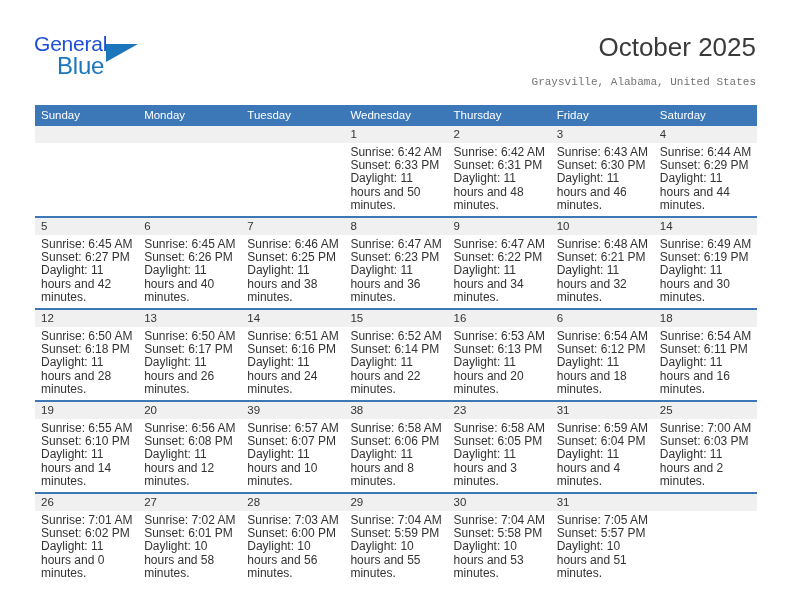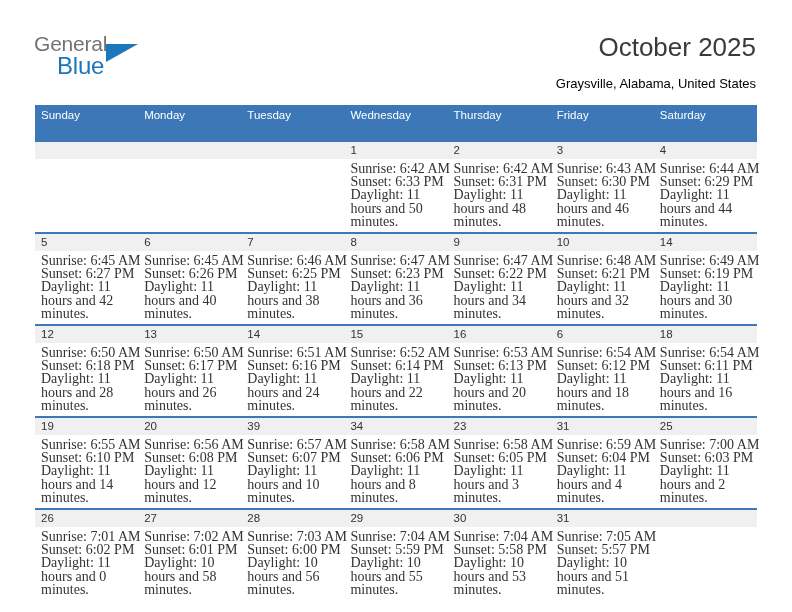--- a/index.html
+++ b/index.html
@@ -35,21 +35,21 @@
     top: 32px;
     width: 160px;
     height: 52px;
   }
   .logo-general {
     position: absolute;
     left: 0;
     top: 0;
     font-size: 21px;
     letter-spacing: -0.2px;
-    color: #737373;
+    color: #1d4ed8;
     font-family: "Liberation Sans", sans-serif;
   }
   .logo-blue {
     position: absolute;
     left: 23px;
     top: 20px;
     font-size: 24px;
     letter-spacing: -0.2px;
     color: #1b76bc;
     font-family: "Liberation Sans", sans-serif;
@@ -73,45 +73,45 @@
     font-weight: normal;
     white-space: nowrap;
     text-align: right;
     font-family: "Liberation Sans", sans-serif;
     margin-left: 44px;
   }
   .subtitle {
     position: absolute;
     right: 36px;
     top: 76px;
-    font-size: 13px;
-    color: #000000;
+    font-size: 11px;
+    color: #737373;
     white-space: nowrap;
     text-align: right;
-    font-family: Liberation Sans, sans-serif;
+    font-family: Liberation Mono, monospace;
   }
 
   
   .calendar {
     position: absolute;
     left: 35px;
     top: 105px;
     width: 722px;
     border-collapse: collapse;
     table-layout: fixed;
   }
   .calendar col { width: 103.14px; }
 
   thead th {
     background: #3c77b8;
     color: #ffffff;
     font-size: 11.5px;
     font-weight: normal;
     text-align: left;
-    padding: 4px 0 19px 6px;
+    padding: 4px 0 3px 6px;
     height: 11px;
     font-family: "Liberation Sans", sans-serif;
   }
 
   tbody tr.week {
     height: 90px;
   }
   tbody td.day {
     vertical-align: top;
     padding: 0;
@@ -127,24 +127,23 @@
     height: 17px;
     line-height: 17px;
     font-size: 11.5px;
     color: #333333;
     padding-left: 6px;
     box-sizing: border-box;
   }
   .daynum.empty { color: transparent; }
   .info {
     padding: 3px 6px 0 6px;
-    font-size: 14px;
+    font-size: 12px;
     line-height: 13.2px;
     color: #333333;
-    font-family: Liberation Serif, serif;
   }
   .info div { white-space: nowrap; }
   .info .daylight { white-space: normal; }
 </style>
 </head>
 <body>
 
 <div class="page">
 
   <div class="header">
@@ -357,21 +356,21 @@
           </td>
           <td class="day">
             <div class="daynum">39</div>
             <div class="info">
               <div>Sunrise: 6:57 AM</div>
               <div>Sunset: 6:07 PM</div>
               <div class="daylight">Daylight: 11 hours and 10 minutes.</div>
             </div>
           </td>
           <td class="day">
-            <div class="daynum">34</div>
+            <div class="daynum">38</div>
             <div class="info">
               <div>Sunrise: 6:58 AM</div>
               <div>Sunset: 6:06 PM</div>
               <div class="daylight">Daylight: 11 hours and 8 minutes.</div>
             </div>
           </td>
           <td class="day">
             <div class="daynum">23</div>
             <div class="info">
               <div>Sunrise: 6:58 AM</div>

